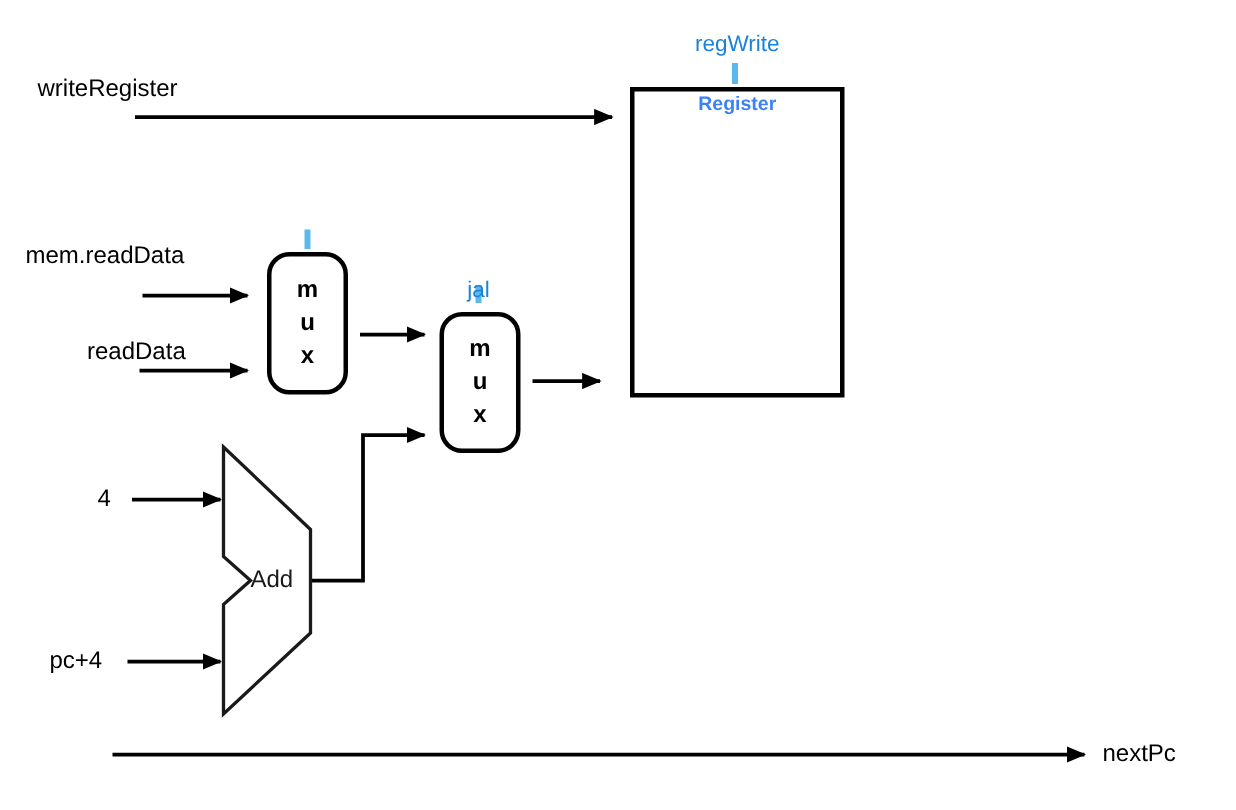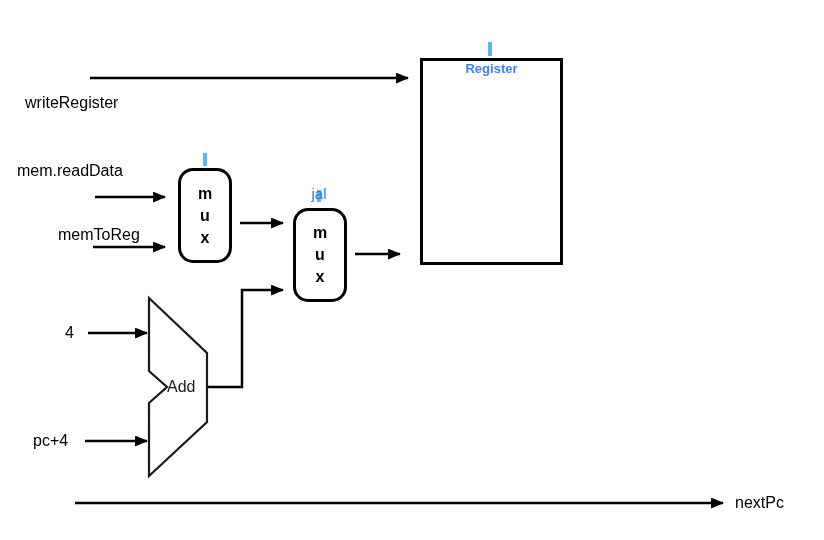--- a/index.html
+++ b/index.html
@@ -59,21 +59,21 @@
     align-items: center;
     justify-content: center;
     font-size: 16px;
     font-weight: bold;
     color: #000000;
     line-height: 22px;
   }
   .mux1 { left: 178px; top: 168px; width: 54px; height: 95px; }
   .mux2 { left: 293px; top: 208px; width: 54px; height: 94px; }
 
-  #writeRegister-label { left: 25px;  top: 51px; margin-top: 43px; }
+  #writeRegister-label { left: 25px;  top: 51px; }
   #memReadData-label   { left: 17px;  top: 162px; }
   #aluValue-label      { left: 58px;  top: 226px; }
   #four-label          { left: 65px;  top: 324px; }
   #pcPlus4-label       { left: 33px;  top: 432px; }
   #nextPc-label        { left: 735px; top: 494px; }
   #add-label {
     left: 167px; top: 378px; width: 40px;
     text-align: left; color: #1a1a1a;
   }
   #regWrite-label { left: 420px; top: 21px;  width: 143px; }
@@ -108,26 +108,27 @@
     <line class="wire" x1="88" y1="333" x2="147" y2="333" marker-end="url(#arrow)"></line>
     <line class="wire" x1="85" y1="441" x2="147" y2="441" marker-end="url(#arrow)"></line>
     <polyline class="wire" points="207,387 242,387 242,290 283,290" marker-end="url(#arrow)"></polyline>
     <line class="wire" x1="75" y1="503" x2="723" y2="503" marker-end="url(#arrow)"></line>
 
     <polygon class="adder" points="149,298 207,353 207,422 149,476 149,403 167,387 149,371"></polygon>
   </svg>
 
   <div class="lbl" id="writeRegister-label">writeRegister</div>
   <div class="lbl" id="memReadData-label">mem.readData</div>
-  <div class="lbl" id="aluValue-label">memToReg</div>
+  <div class="lbl" id="aluValue-label">readData</div>
   <div class="lbl" id="four-label">4</div>
   <div class="lbl" id="pcPlus4-label">pc+4</div>
   <div class="lbl" id="nextPc-label">nextPc</div>
   <div class="lbl" id="add-label">Add</div>
 
+  <div class="sig" id="regWrite-label">regWrite</div>
   <div class="sig" id="jal-label">jal</div>
 
   <div class="box register">
     <span>Register</span>
   </div>
 
   <div class="box mux mux1">
     <span>m</span>
     <span>u</span>
     <span>x</span>

